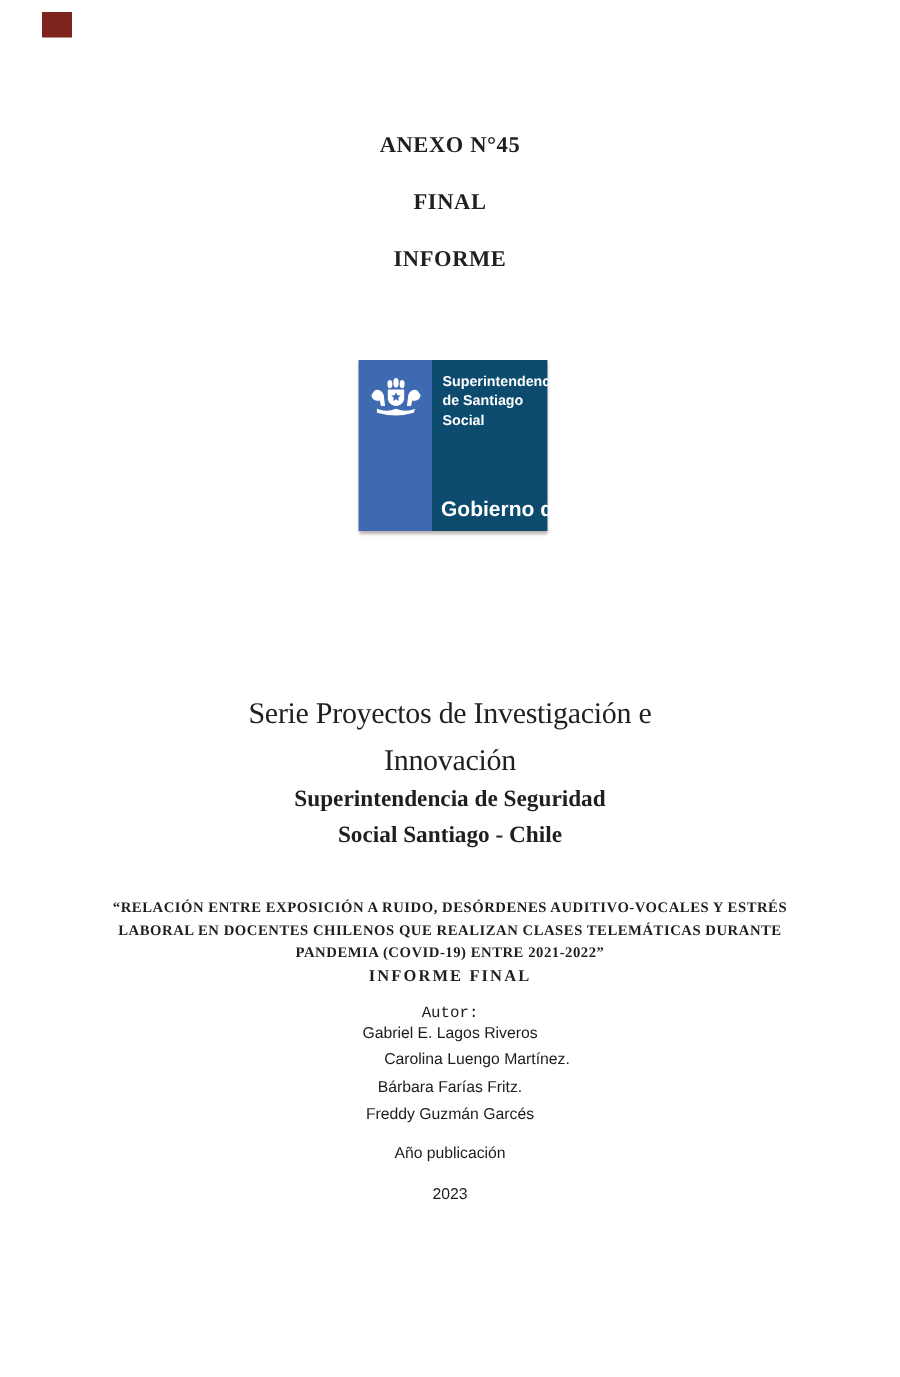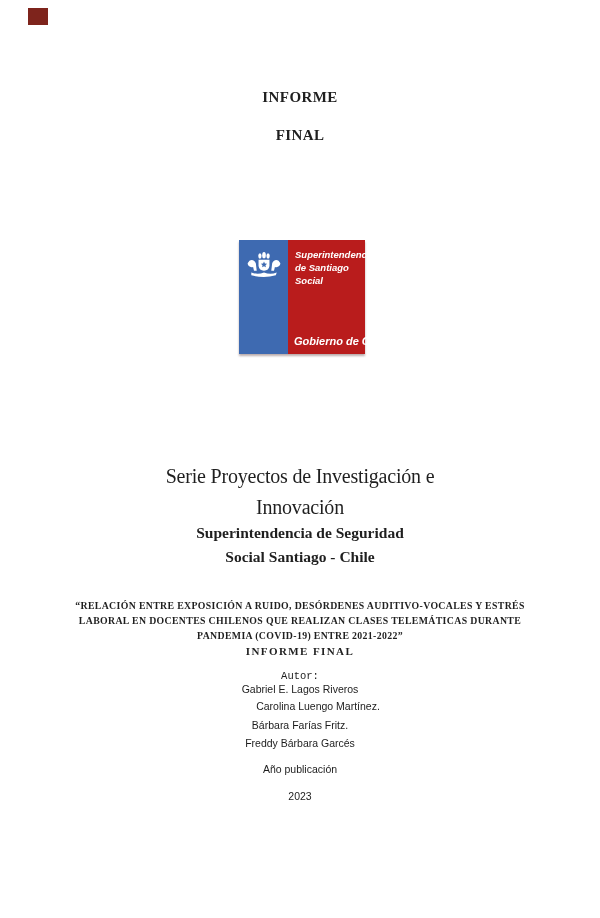--- a/index.html
+++ b/index.html
@@ -75,21 +75,21 @@
     color: #ffffff;
     font-size: 9.5px;
     font-weight: bold;
     line-height: 13px;
   }
   .logo-gob {
     position: absolute;
     left: 6px;
     bottom: 7px;
     color: #ffffff;
-    font-size: 11px;
+    font-size: 14px;
     font-weight: bold;
     white-space: nowrap;
   }
 
   
   .series-title {
     position: absolute;
     top: 461px;
     left: 0;
     width: 100%;
@@ -155,40 +155,41 @@
   .m27 { margin-bottom: 16px; }
 </style>
 </head>
 <body>
 
 <div class="page">
 
   <div class="corner-mark" style="background: rgb(126, 36, 28);"></div>
 
   <div class="doc-header">
+    <div class="h-line">ANEXO N°45</div>
+    <div class="h-line">FINAL</div>
     <div class="h-line">INFORME</div>
-    <div class="h-line">FINAL</div>
   </div>
 
   <div class="logo">
     <div class="logo-blue" style="background: rgb(62, 106, 177);">
       <svg width="40" height="32" viewBox="0 0 44 34" aria-hidden="true">
         <g fill="#ffffff">
           <ellipse cx="22" cy="4" rx="2" ry="3.5"></ellipse>
           <ellipse cx="17.5" cy="5" rx="1.8" ry="3"></ellipse>
           <ellipse cx="26.5" cy="5" rx="1.8" ry="3"></ellipse>
           <path d="M16 9 h12 v7 a6 6 0 0 1 -6 5 a6 6 0 0 1 -6 -5 z"></path>
           <path d="M6 10 c3 -2 6 0 7 3 l1 8 h-3 l-1 -4 c-3 1 -6 -1 -6 -4 z"></path>
           <path d="M38 10 c-3 -2 -6 0 -7 3 l-1 8 h3 l1 -4 c3 1 6 -1 6 -4 z"></path>
           <path d="M8 23 q7 3 14 0 q7 3 14 0 l-1 3 q-13 4 -27 0 z"></path>
         </g>
         <path d="M22 11 l1 2.2 2.4 0.2 -1.8 1.6 0.5 2.3 -2.1 -1.2 -2.1 1.2 0.5 -2.3 -1.8 -1.6 2.4 -0.2 z" fill="#3e6ab1"></path>
       </svg>
     </div>
-    <div class="logo-red" style="background: #b91c1c; font-style: italic;">
+    <div class="logo-red" style="background: #0c4a6e;">
       <div class="logo-org">
         <div>Superintendencia</div>
         <div>de Santiago</div>
         <div>Social</div>
       </div>
       <div class="logo-gob">Gobierno de Chile</div>
     </div>
   </div>
 
   <div class="series-title">
@@ -206,18 +207,18 @@
     <div class="q-line">LABORAL EN DOCENTES CHILENOS QUE REALIZAN CLASES TELEMÁTICAS DURANTE</div>
     <div class="q-line">PANDEMIA (COVID-19) ENTRE 2021-2022”</div>
     <div class="report-type">INFORME FINAL</div>
   </div>
 
   <div class="authors">
     <div class="a-line m16">Autor:</div>
     <div class="a-line m17">Gabriel E. Lagos Riveros</div>
     <div class="a-line m19">Carolina Luengo Martínez.</div>
     <div class="a-line m18">Bárbara Farías Fritz.</div>
-    <div class="a-line m26">Freddy Bárbara Garcés</div>
+    <div class="a-line m26">Freddy Guzmán Garcés</div>
     <div class="a-line m27">Año publicación</div>
     <div class="a-line">2023</div>
   </div>
 
 </div>
 
 </body></html>

